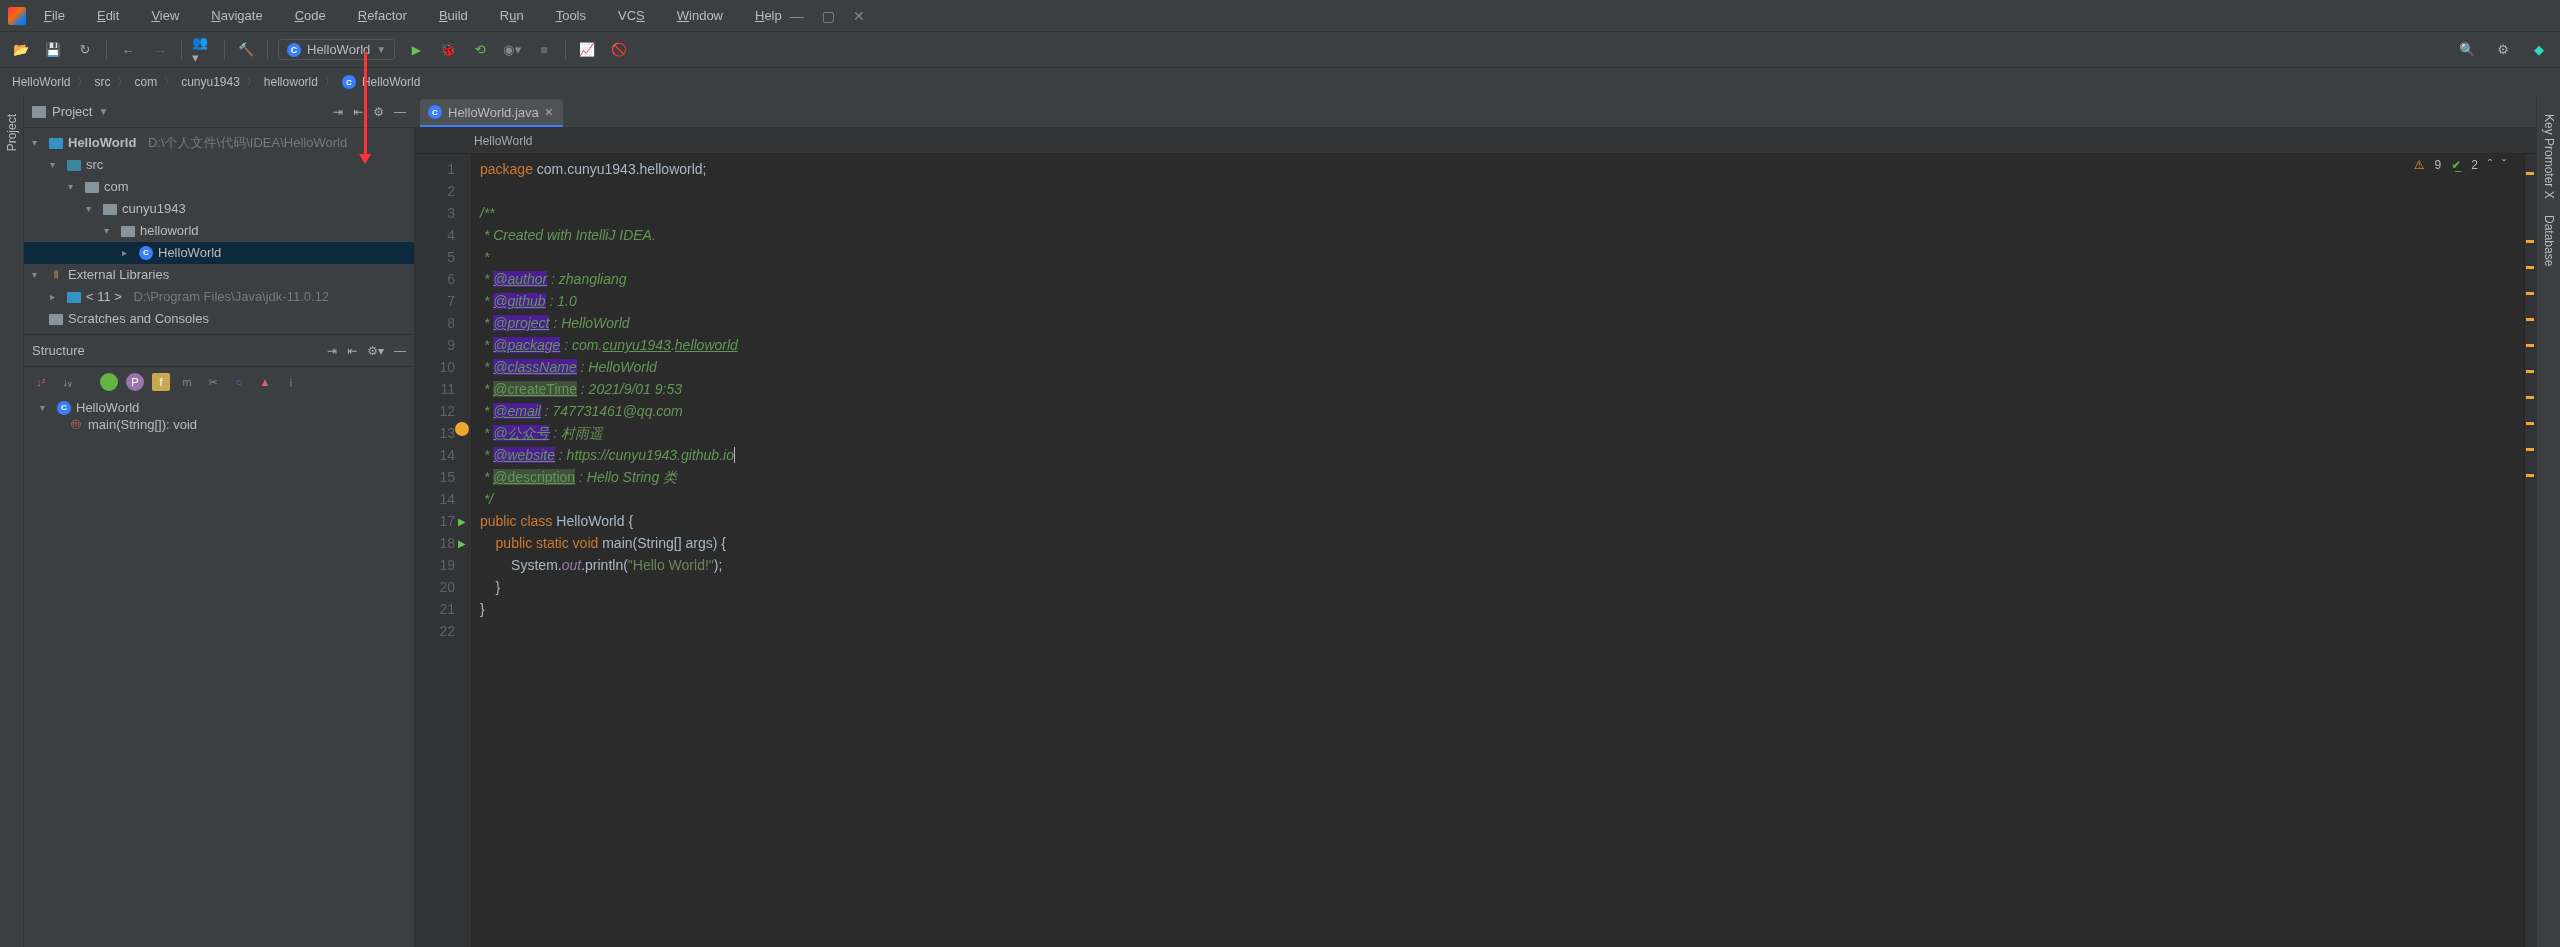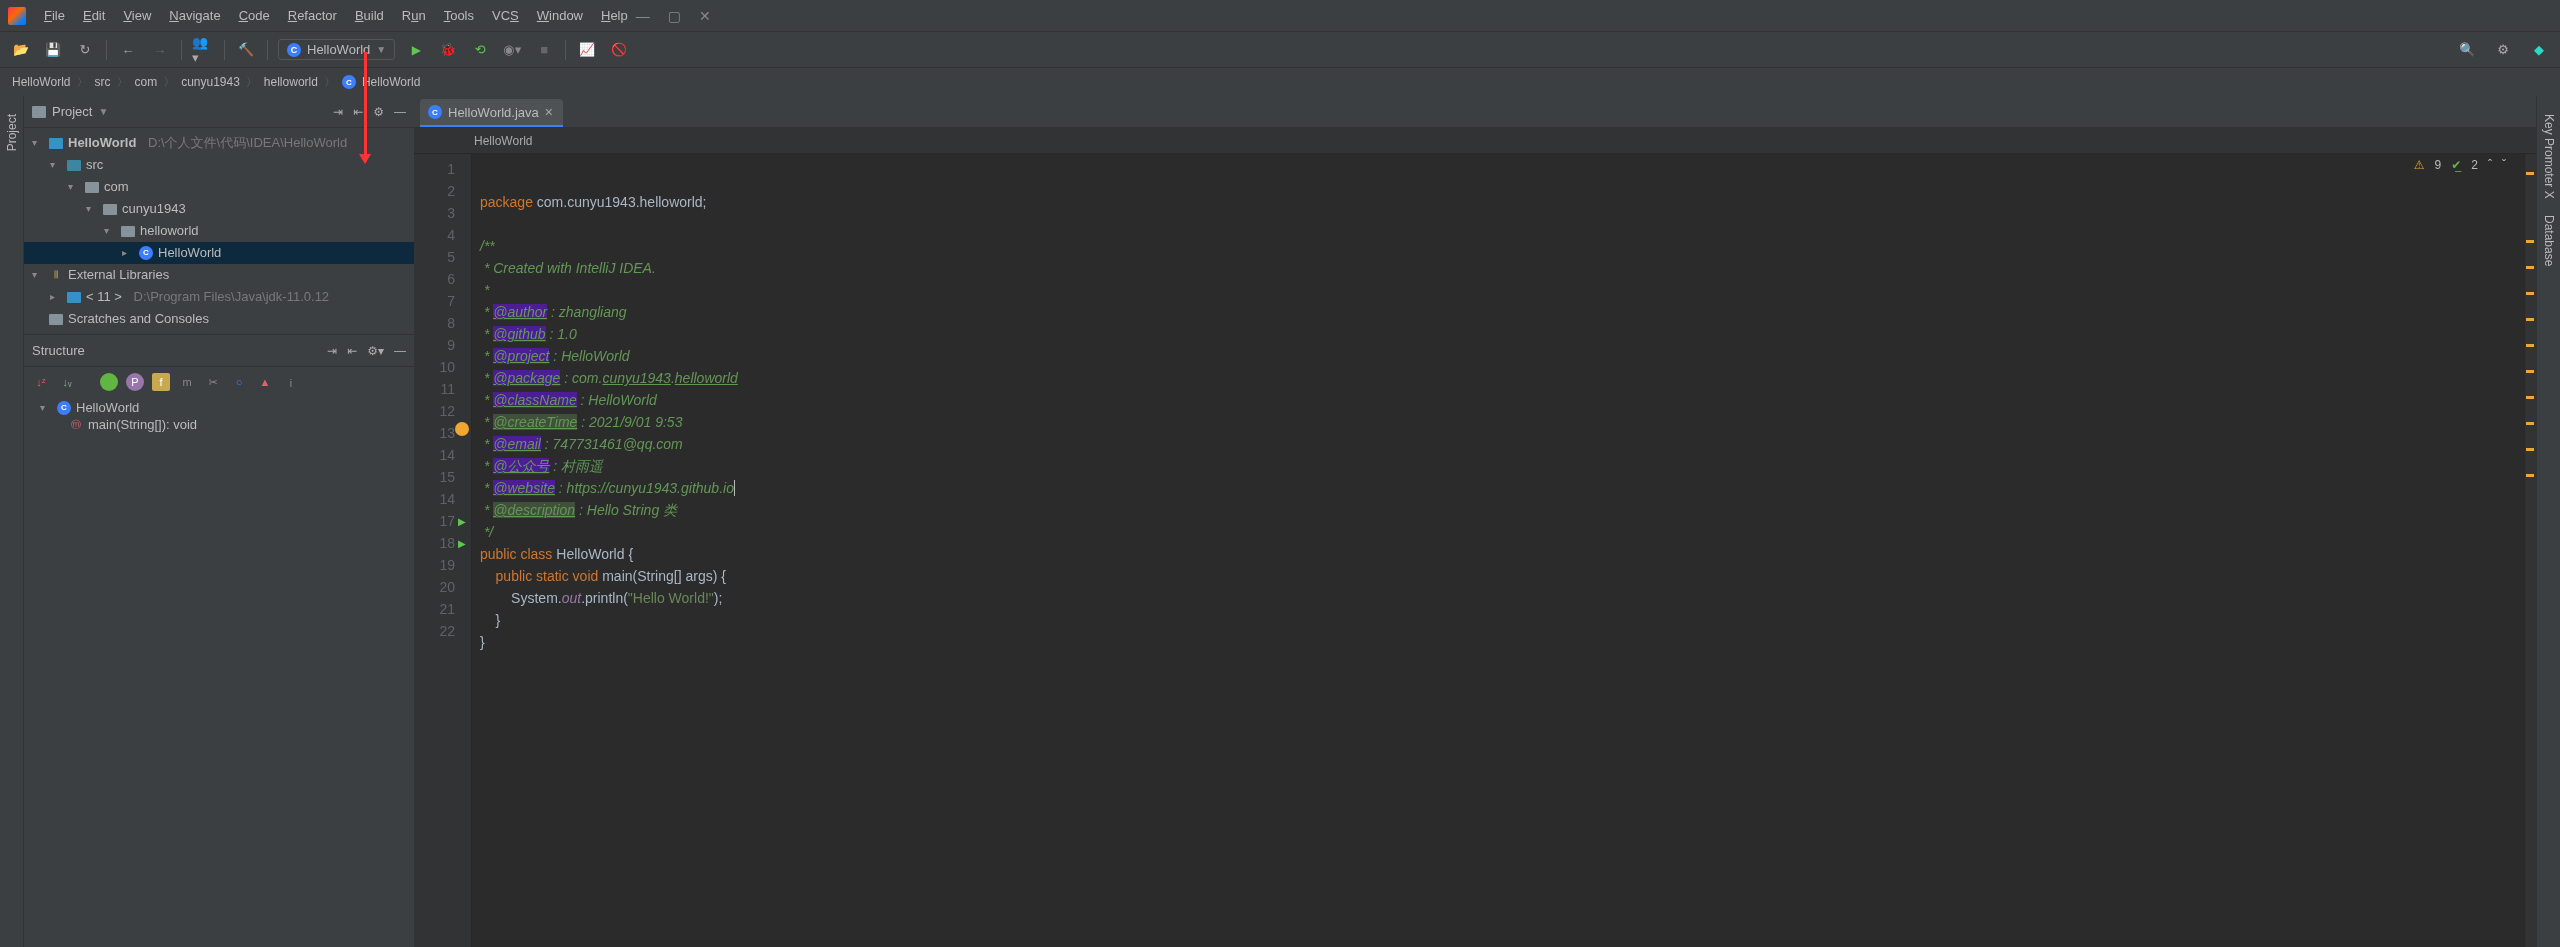--- a/index.html
+++ b/index.html
@@ -1,19 +1,19 @@
 <!DOCTYPE html>
 <html><head>
 <meta charset="utf-8">
 <style>
 * { margin:0; padding:0; box-sizing:border-box; font-family:"Segoe UI",sans-serif; }
 body { background:#3c3f41; color:#bbb; font-size:13px; overflow:hidden; width:2560px; height:947px; }
 .titlebar { height:32px; display:flex; align-items:center; background:#3c3f41; border-bottom:1px solid #323232; padding:0 8px; }
 .app-icon { width:18px; height:18px; background:linear-gradient(135deg,#fe315d,#fd6900 40%,#087cfa 80%); border-radius:2px; margin-right:10px; }
-.menu { display:flex; gap:2px; }
+.menu { display:flex; gap:16px; }
 .menu span { padding:4px 8px; cursor:pointer; }
 .menu span u { text-decoration:underline; }
 .title-center { flex:1; text-align:center; color:#888; }
 .win-controls { display:flex; gap:18px; color:#888; font-size:14px; }
 .toolbar { height:36px; display:flex; align-items:center; background:#3c3f41; border-bottom:1px solid #323232; padding:0 10px; gap:10px; }
 .tool-btn { width:22px; height:22px; display:flex; align-items:center; justify-content:center; color:#aaa; cursor:pointer; }
 .tool-sep { width:1px; height:20px; background:#555; }
 .run-config { border:1px solid #555; padding:2px 8px; border-radius:3px; display:flex; align-items:center; gap:6px; cursor:pointer; }
 .run-config .c-icon { width:14px; height:14px; background:#3d7eff; border-radius:50%; display:flex; align-items:center; justify-content:center; font-size:9px; color:#fff; font-weight:bold; }
 .run-btn { color:#62c554; font-size:12px; }
@@ -46,27 +46,27 @@
 .struct-ico { width:18px; height:18px; display:flex; align-items:center; justify-content:center; font-size:11px; border-radius:2px; }
 .editor-area { flex:1; display:flex; flex-direction:column; background:#2b2b2b; }
 .tab-bar { height:32px; background:#3c3f41; border-bottom:1px solid #323232; display:flex; align-items:flex-end; padding-left:6px; }
 .tab { background:#4e5254; border-bottom:2px solid #3d7eff; padding:5px 10px 5px 8px; display:flex; align-items:center; gap:6px; font-size:13px; border-radius:4px 4px 0 0; }
 .tab .close { color:#aaa; cursor:pointer; font-size:14px; }
 .crumb-sub { height:26px; background:#313335; border-bottom:1px solid #282828; display:flex; align-items:center; padding:0 60px 0 60px; font-size:12px; color:#aaa; }
 .code-body { flex:1; display:flex; position:relative; font-family:Consolas,"Courier New",monospace; font-size:14px; }
 .gutter { width:58px; background:#313335; border-right:1px solid #282828; text-align:right; padding:4px 16px 4px 4px; color:#606366; line-height:22px; position:relative; }
 .gutter .ln { height:22px; }
 .gutter .run-tri { position:absolute; color:#62c554; font-size:10px; }
-.code { flex:1; padding:4px 0 4px 8px; line-height:22px; white-space:pre; color:#a9b7c6;margin-top:33px; }
+.code { flex:1; padding:4px 0 4px 8px; line-height:22px; white-space:pre; color:#a9b7c6; }
 .kw { color:#cc7832; }
 .pkg { color:#a9b7c6; }
 .com { color:#629755; font-style:italic; }
 .str { color:#6a8759; }
 .tag { color:#629755; font-style:italic; text-decoration:underline; background:#4c1d95; }
-.tag-hl { color:#629755; font-style:italic; text-decoration:underline; background:#40503b; }
+.tag-hl { color:#629755; text-decoration:underline; background:#40503b; }
 .cls { color:#a9b7c6; }
 .fld { color:#9876aa; font-style:italic; }
 .bulb { position:absolute; left:41px; top:268px; width:14px; height:14px; background:#f0a732; border-radius:50%; }
 .inspect { position:absolute; top:4px; right:30px; display:flex; gap:10px; align-items:center; font-size:12px; }
 .warn-ico { color:#f0a732; }
 .check-ico { color:#62b543; }
 .right-rail { width:24px; background:#3c3f41; border-left:1px solid #323232; display:flex; flex-direction:column; align-items:center; padding-top:10px; }
 .right-rail .vtab { writing-mode:vertical-rl; padding:8px 2px; font-size:12px; color:#bbb; cursor:pointer; }
 .marker-bar { width:12px; background:#313335; border-left:1px solid #282828; position:relative; }
 .marker { position:absolute; right:2px; width:8px; height:3px; background:#f0a732; }

